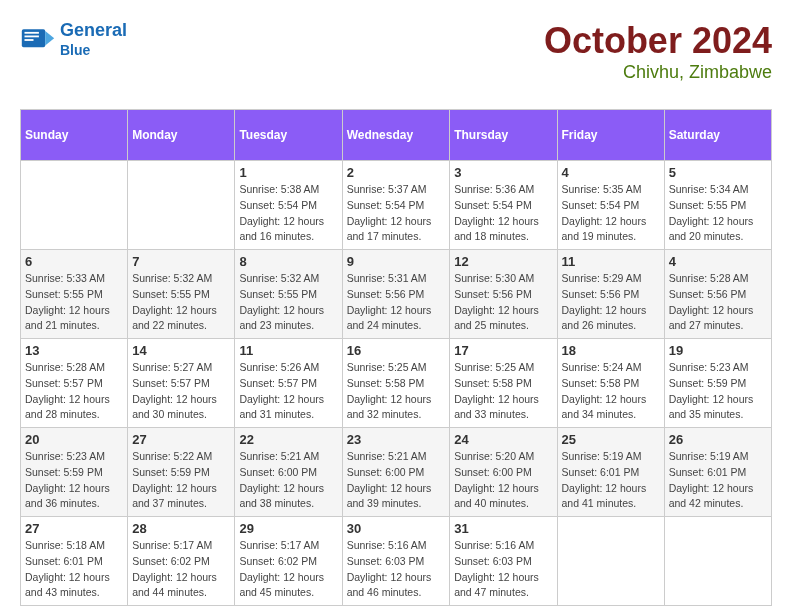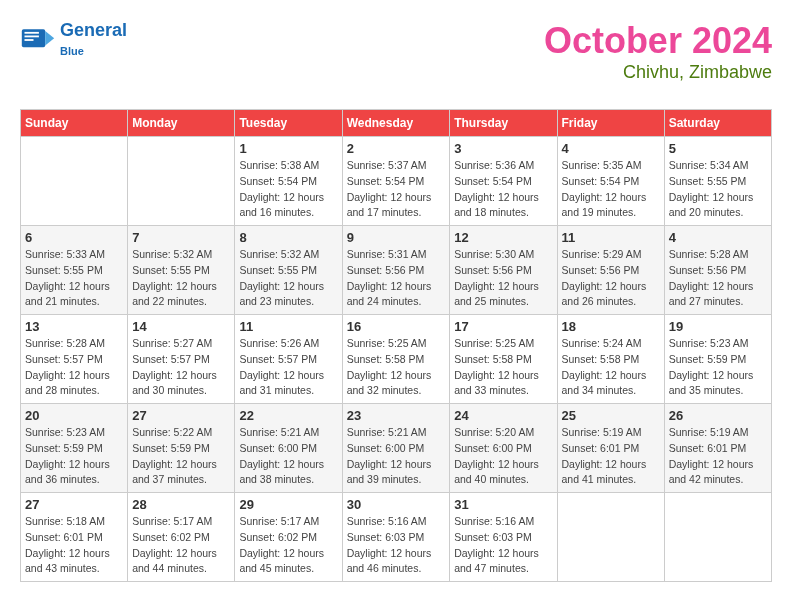--- a/index.html
+++ b/index.html
@@ -24,36 +24,36 @@
       width: 36px;
       height: 36px;
       margin-right: 4px;
     }
     .month-title {
       text-align: right;
     }
     .month-title h1 {
       font-size: 36px;
       font-weight: bold;
-      color: #ec4899;
+      color: #7f1d1d;
     }
     .month-title h2 {
       font-size: 18px;
       font-weight: normal;
       color: #4d7c0f;
     }
     .calendar {
       width: 100%;
       border-collapse: collapse;
       font-size: 11px;
     }
     .calendar th {
-      background: #ef4444;
+      background: #8b5cf6;
       color: #fff;
-      padding: 6px 4px;
+      padding: 18px 4px;
       text-align: left;
       font-size: 12px;
       border: 1px solid #ccc;
     }
     .calendar td {
       vertical-align: top;
       border: 1px solid #ccc;
       padding: 4px;
       width: 108px;
       min-height: 80px;
@@ -85,21 +85,21 @@
   <div class="logo">
     <svg class="logo-icon" viewBox="0 0 40 40">
       <rect x="2" y="8" width="26" height="20" rx="2" fill="#1a6bb5"></rect>
       <polygon points="28,10 38,18 28,26" fill="#4da6e0"></polygon>
       <rect x="5" y="11" width="16" height="2" fill="white"></rect>
       <rect x="5" y="15" width="16" height="2" fill="white"></rect>
       <rect x="5" y="19" width="10" height="2" fill="white"></rect>
     </svg>
     <div>
       <span style="font-size:18px;font-weight:bold;color:#1a6bb5;">General</span><br>
-      <span style="font-size:11px;font-weight:bold;color:#1a6bb5;">Blue</span>
+      <span style="font-size:14px;font-weight:bold;color:#1a6bb5;">Blue</span>
     </div>
   </div>
   <div class="month-title">
     <h1>October 2024</h1>
     <h2>Chivhu, Zimbabwe</h2>
   </div>
 </div>
 
 <table class="calendar">
   <thead>

